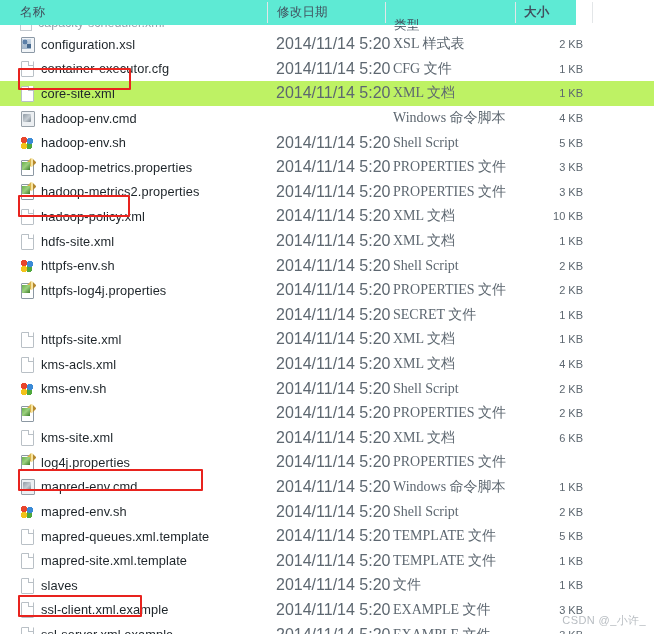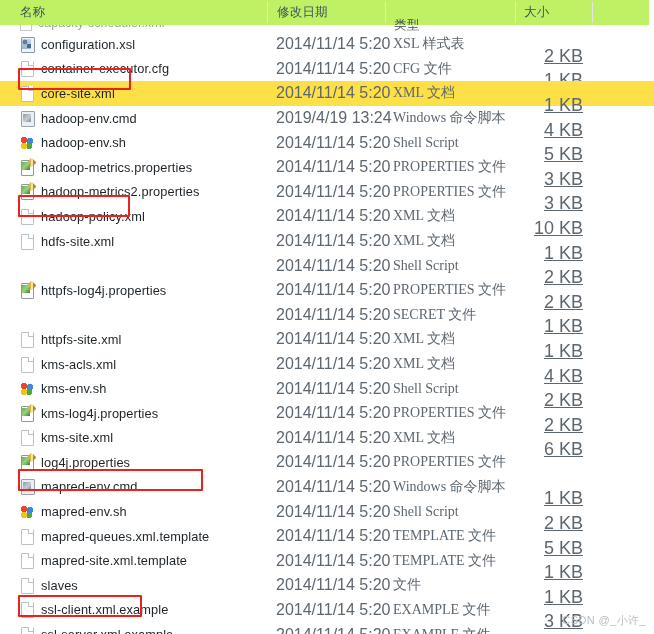--- a/index.html
+++ b/index.html
@@ -16,22 +16,22 @@
     position: relative;
     width: 654px;
     height: 634px;
     background: #ffffff;
   }
 
   
   .col-header {
     position: relative;
     height: 26px;
-    width: 649px;
-    background: #bef264;
+    width: 576px;
+    background: #5eead4;
     color: #3b4a57;
     font-size: 12.5px;
   }
   .col-header .hcell {
     position: absolute;
     top: 4px;
     white-space: nowrap;
     color: #41505e;
     font-size: 12.5px;
     letter-spacing: .2px;
@@ -76,21 +76,21 @@
   .file-list {
     position: absolute;
     left: 0; top: 32px;
     width: 654px;
   }
   .row {
     position: relative;
     height: 24.6px;
     width: 654px;
   }
-  .row.selected { background: #fde047; }
+  .row.selected { background: #bef264; }
 
   .cell-name {
     position: absolute;
     left: 20px; top: 0;
     height: 24.6px;
     display: flex;
     align-items: center;
     gap: 7px;
     white-space: nowrap;
   }
@@ -114,28 +114,27 @@
     left: 393px; top: 0;
     height: 24.6px;
     display: flex; align-items: center;
     font-size: 14px;
     color: #5d6770;
     white-space: nowrap;
     font-family: Liberation Serif, serif;
   }
   .cell-size {
     position: absolute;
-    left: 448px; top: 12px;
+    left: 448px; top: 0;
     width: 135px;
     height: 24.6px;
     display: flex; align-items: center; justify-content: flex-end;
-    font-size: 18px;
+    font-size: 11px;
     color: #5d6770;
     white-space: nowrap;
-    text-decoration: underline;
   }
 
   
   .icon {
     position: relative;
     width: 14px; height: 17px;
     flex: 0 0 14px;
   }
   
   .icon.doc::before {
@@ -255,21 +254,21 @@
 </style>
 </head>
 <body>
 
 <div id="explorer">
 
   <div class="col-header">
     <div class="hcell" style="left:20px;">名称</div>
     <div class="hcell" style="left:277px;">修改日期</div>
     <div class="hcell" style="left:394px;margin-top:13px;">类型</div>
-    <div class="hcell" style="left:524px;">大小</div>
+    <div class="hcell" style="left:524px;font-weight:bold;">大小</div>
 
     <div class="hsep" style="left:267px;"></div>
     <div class="hsep" style="left:385px;"></div>
     <div class="hsep" style="left:515px;"></div>
     <div class="hsep" style="left:592px;"></div>
   </div>
   <div class="header-underline"></div>
 
   <div class="ghost-row">
     <div class="g-ico"></div>
@@ -302,21 +301,20 @@
         </div>
         <div class="cell-date">2014/11/14 5:20</div>
         <div class="cell-type">XML 文档</div>
         <div class="cell-size">1 KB</div>
       </div>
       <div class="row">
         <div class="cell-name">
           <span class="icon cmd"></span>
           <span class="fname">hadoop-env.cmd</span>
         </div>
-        <div class="cell-date">2019/4/19 13:24</div>
         <div class="cell-type">Windows 命令脚本</div>
         <div class="cell-size">4 KB</div>
       </div>
       <div class="row">
         <div class="cell-name">
           <span class="icon sh"></span>
           <span class="fname">hadoop-env.sh</span>
         </div>
         <div class="cell-date">2014/11/14 5:20</div>
         <div class="cell-type">Shell Script</div>
@@ -356,20 +354,24 @@
       <div class="row">
         <div class="cell-name">
           <span class="icon doc"></span>
           <span class="fname">hdfs-site.xml</span>
         </div>
         <div class="cell-date">2014/11/14 5:20</div>
         <div class="cell-type">XML 文档</div>
         <div class="cell-size">1 KB</div>
       </div>
       <div class="row">
+        <div class="cell-name">
+          <span class="icon sh"></span>
+          <span class="fname">httpfs-env.sh</span>
+        </div>
         <div class="cell-date">2014/11/14 5:20</div>
         <div class="cell-type">Shell Script</div>
         <div class="cell-size">2 KB</div>
       </div>
       <div class="row">
         <div class="cell-name">
           <span class="icon prop">
             <span class="pencil"></span>
           </span>
           <span class="fname">httpfs-log4j.properties</span>
@@ -408,21 +410,20 @@
         </div>
         <div class="cell-date">2014/11/14 5:20</div>
         <div class="cell-type">Shell Script</div>
         <div class="cell-size">2 KB</div>
       </div>
       <div class="row">
         <div class="cell-name">
           <span class="icon prop">
             <span class="pencil"></span>
           </span>
-          <span class="fname">kms-log4j.properties</span>
         </div>
         <div class="cell-date">2014/11/14 5:20</div>
         <div class="cell-type">PROPERTIES 文件</div>
         <div class="cell-size">2 KB</div>
       </div>
       <div class="row">
         <div class="cell-name">
           <span class="icon doc"></span>
           <span class="fname">kms-site.xml</span>
         </div>

